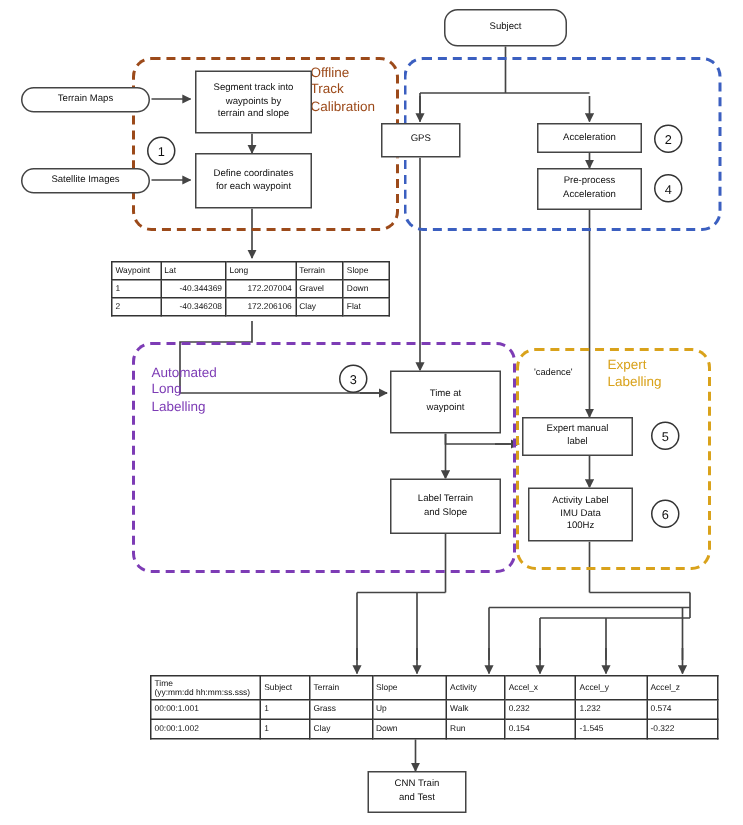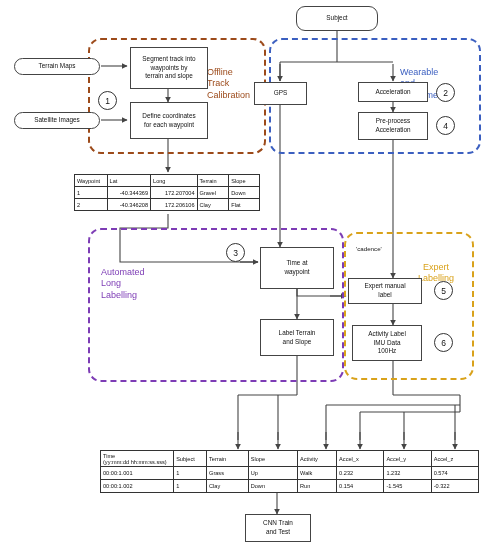--- a/index.html
+++ b/index.html
@@ -39,21 +39,20 @@
   }
   .pill {
     border-radius: 9px;
   }
   .group-label {
     position: absolute;
     font-size: 9px;
     line-height: 1.25;
     font-weight: 400;
     white-space: pre-line;
-    margin-top: 24px;
   }
   .circle-num {
     position: absolute;
     box-sizing: border-box;
     width: 19px;
     height: 19px;
     border-radius: 50%;
     border: 1px solid #333333;
     background: #ffffff;
     display: flex;
@@ -183,27 +182,24 @@
   </svg>
 
   <div class="region" style="left:88px; top:38px; width:178px; height:116px; border-color:#9c4a1a;"></div>
   <div class="region" style="left:269px; top:38px; width:212px; height:116px; border-color:#3b5fc0;"></div>
   <div class="region" style="left:88px; top:228px; width:256px; height:154px; border-color:#7d3cb5;"></div>
   <div class="region" style="left:344px; top:232px; width:130px; height:148px; border-color:#d9a21b;"></div>
 
   <div class="group-label" style="left:207px; top:43px; color:#9c4a1a; width:60px;">Offline
 Track
 Calibration</div>
-  <div class="group-label" style="left:400px; top:43px; color:#3b5fc0; width:75px;">Wearable
-and
-Experiment</div>
   <div class="group-label" style="left:101px; top:243px; color:#7d3cb5; width:70px;">Automated
 Long
 Labelling</div>
-  <div class="group-label" style="left:405px; top:238px; color:#d9a21b; width:62px;text-align:center;">Expert
+  <div class="group-label" style="left:405px; top:238px; color:#d9a21b; width:62px;">Expert
 Labelling</div>
 
   <div class="node pill" style="left:14px; top:58px; width:86px; height:17px;">Terrain Maps</div>
   <div class="node pill" style="left:14px; top:112px; width:86px; height:17px;">Satellite Images</div>
 
   <div class="node" style="left:130px; top:47px; width:78px; height:42px;">Segment track into
 waypoints by
 terrain and slope</div>
   <div class="node" style="left:130px; top:102px; width:78px; height:37px;">Define coordinates
 for each waypoint</div>

